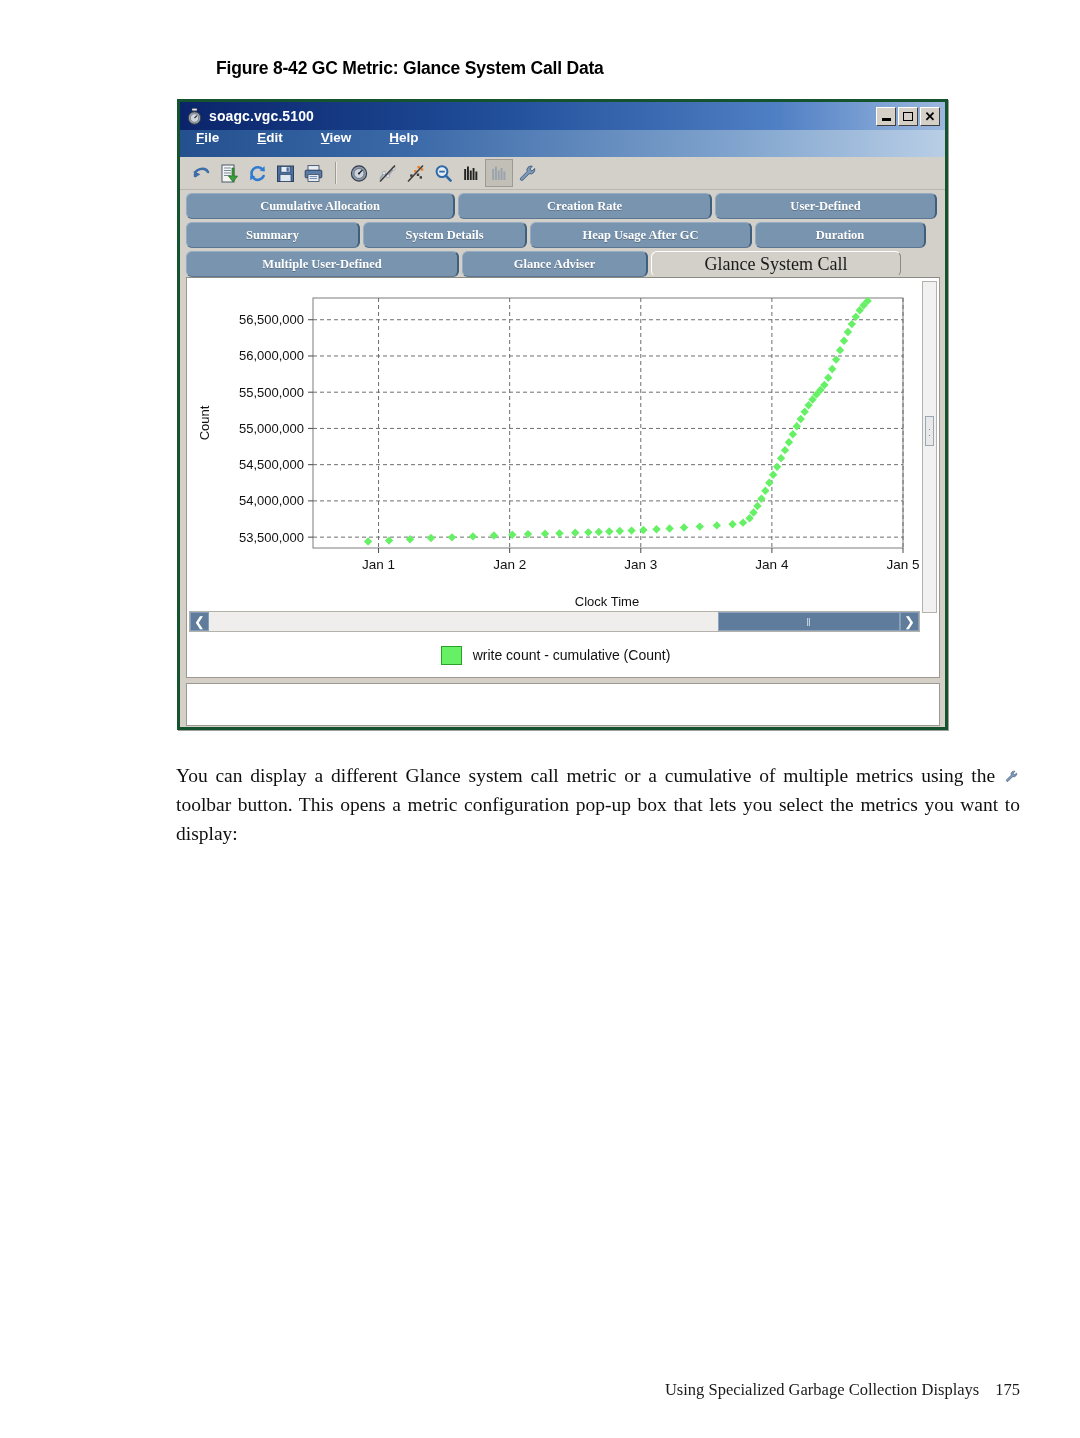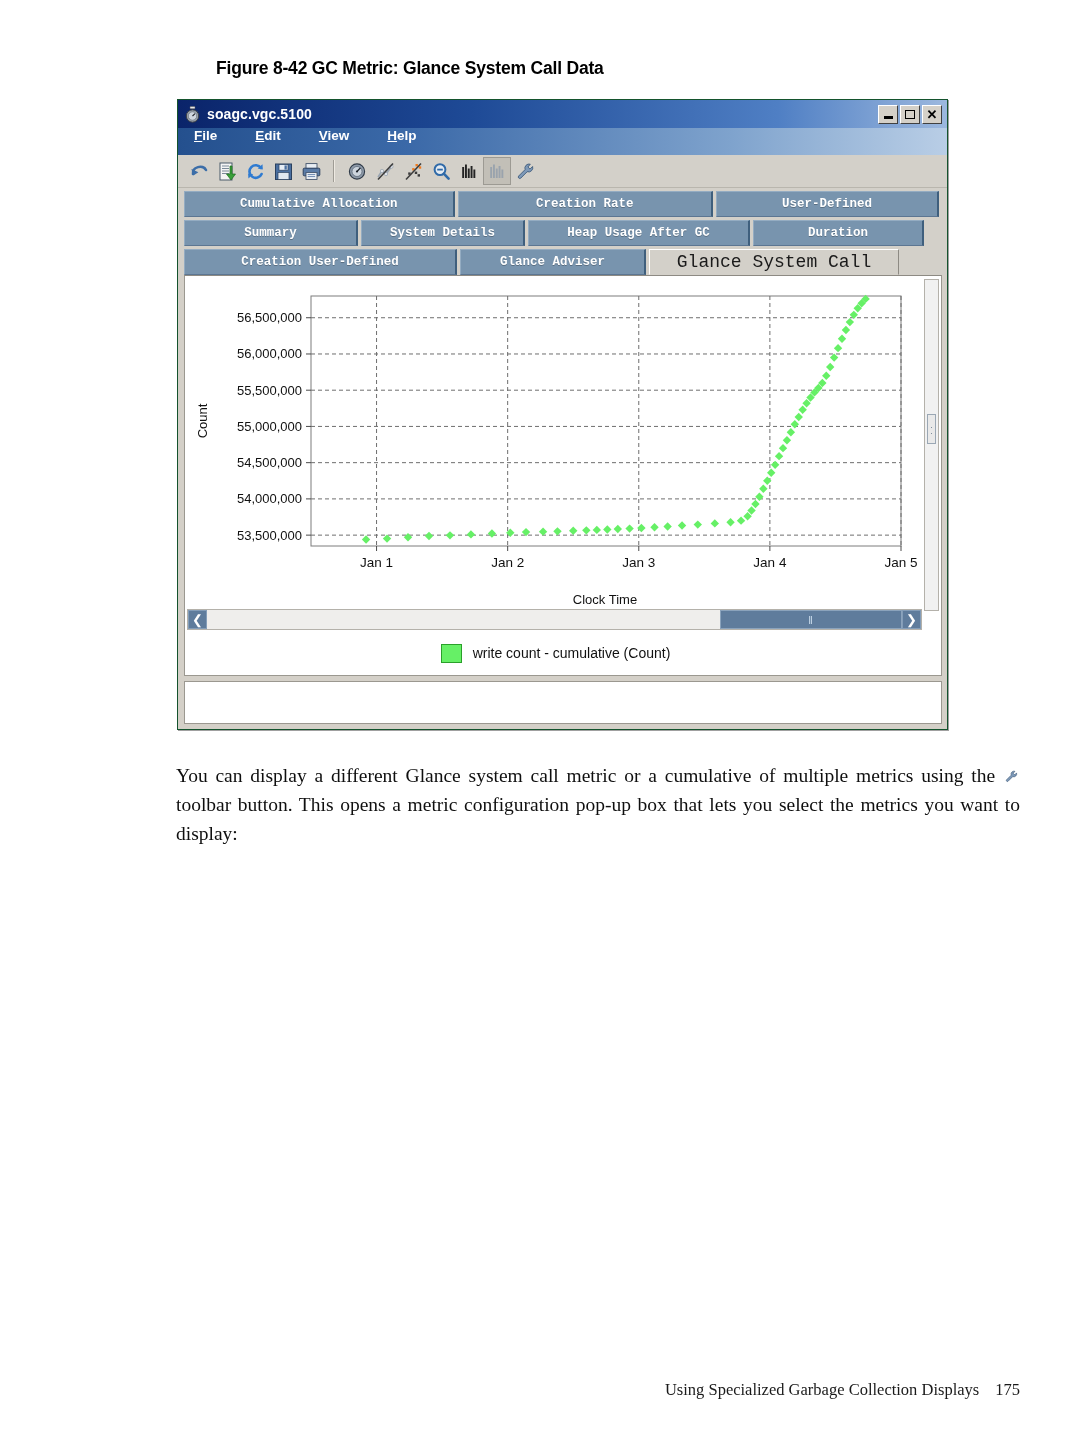--- a/index.html
+++ b/index.html
@@ -30,21 +30,21 @@
   }
 
   
   .app-window {
     position: absolute;
     left: 177px;
     top: 99px;
     width: 771px;
     height: 631px;
     background: #d4d0c8;
-    border: 1px solid #14532d;
+    border: 3px solid #14532d;
     box-sizing: border-box;
     box-shadow: 1px 1px 0 #a0a0a0;
   }
 
   .titlebar {
     position: relative;
     height: 28px;
     background: linear-gradient(to right, #0a246a 0%, #1e4a96 38%, #4f7fc4 78%, #9cb8de 100%);
     display: flex;
     align-items: center;
@@ -140,35 +140,36 @@
     box-sizing: border-box;
   }
   .tab-row {
     display: flex;
     height: 26px;
     margin-bottom: 3px;
   }
   .tab {
     background: #7894ae;
     color: #ffffff;
-    font-family: Liberation Mono, monospace;
+    font-family: Liberation Serif, serif;
     font-weight: bold;
     font-size: 12.5px;
     display: flex;
     align-items: center;
     justify-content: center;
     border-top: 1px solid #94acc2;
     border-left: 1px solid #94acc2;
     border-right: 2px solid #3f5f7d;
     border-bottom: 1px solid #5c7692;
     box-sizing: border-box;
     margin-right: 3px;
     text-shadow: 0 1px 0 rgba(0,0,0,0.25);
     white-space: nowrap;
     overflow: hidden;
+    border-radius: 6px;
   }
   .tab.selected {
     background: #d3d0c9;
     color: #1a1a1a;
     border-top: 1px solid #ffffff;
     border-left: 1px solid #ffffff;
     border-right: 1px solid #8d8a83;
     border-bottom: 1px solid #d3d0c9;
     text-shadow: none;
     font-weight: normal;
@@ -483,21 +484,21 @@
     </div>
 
     <div class="tab-row">
       <div class="tab" style="width:174px">Summary</div>
       <div class="tab" style="width:164px">System Details</div>
       <div class="tab" style="width:222px">Heap Usage After GC</div>
       <div class="tab" style="width:171px">Duration</div>
     </div>
 
     <div class="tab-row" style="margin-bottom:0">
-      <div class="tab" style="width:273px">Creation User-Defined</div>
+      <div class="tab" style="width:273px">Multiple User-Defined</div>
       <div class="tab" style="width:186px">Glance Adviser</div>
       <div class="tab selected" style="width:250px">Glance System Call</div>
     </div>
   </div>
 
   <div class="chart-panel">
 
     <div class="chart-svg-holder">
       <svg id="chart-svg" width="740" height="340" viewBox="0 0 740 340">
 

